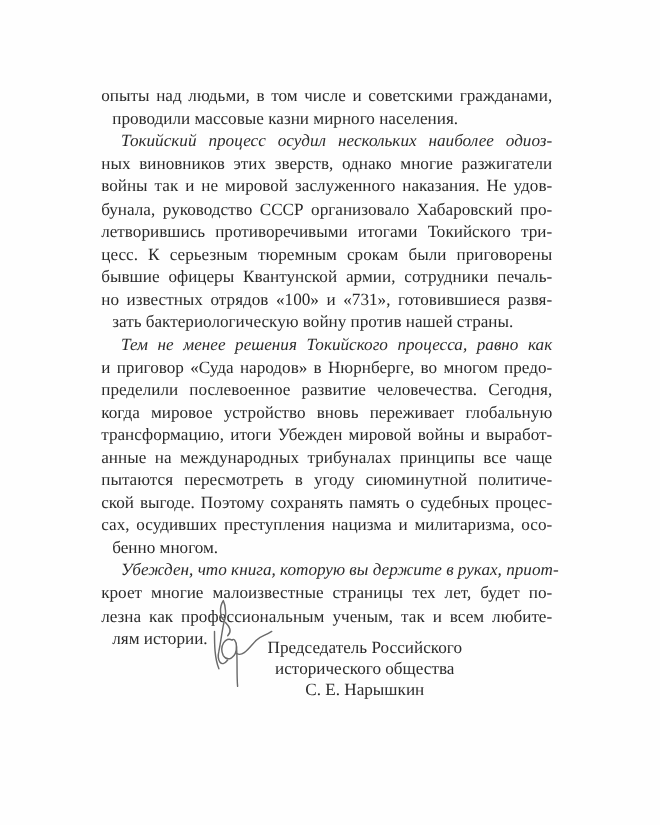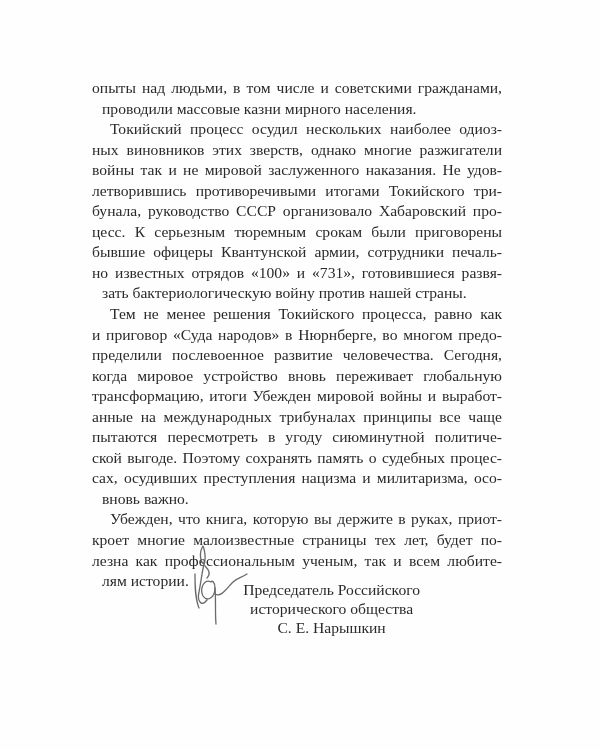--- a/index.html
+++ b/index.html
@@ -11,21 +11,21 @@
     .body-text {
       position: absolute; left: 92px; top: 78px; width: 410px;
       font-family: "Liberation Serif", "DejaVu Serif", serif;
       font-size: 15.6px; line-height: 20.55px; color: #2a2a2a;
     }
     .line {
       display: block; white-space: nowrap; text-align: justify;
       text-align-last: justify; height: 20.55px;
     }
     .line.last { text-align-last: left; margin-left: 10px; }
-    .line.indent { padding-left: 18px; }
+    .line.indent { padding-left: 18px; font-style: italic; }
     .signature {
       position: absolute; left: 185px; top: 538px; width: 70px; height: 100px;
     }
     .sig-block {
       position: absolute; right: 180px; top: 580px; text-align: center;
       font-family: "Liberation Serif", "DejaVu Serif", serif;
       font-size: 15.6px; line-height: 19px; color: #2a2a2a;
     }
     .sig-line { display: block; white-space: nowrap; }
   </style>
@@ -34,37 +34,37 @@
 
 <div class="page">
   <div class="body-text">
 
     <span class="line">опыты над людьми, в том числе и советскими гражданами,</span>
     <span class="line last">проводили массовые казни мирного населения.</span>
 
     <span class="line indent">Токийский процесс осудил нескольких наиболее одиоз-</span>
     <span class="line">ных виновников этих зверств, однако многие разжигатели</span>
     <span class="line">войны так и не мировой заслуженного наказания. Не удов-</span>
+    <span class="line">бунала, руководство СССР организовало Хабаровский про-</span>
     <span class="line">летворившись противоречивыми итогами Токийского три-</span>
-    <span class="line">бунала, руководство СССР организовало Хабаровский про-</span>
     <span class="line">цесс. К серьезным тюремным срокам были приговорены</span>
     <span class="line">бывшие офицеры Квантунской армии, сотрудники печаль-</span>
     <span class="line">но известных отрядов «100» и «731», готовившиеся развя-</span>
     <span class="line last">зать бактериологическую войну против нашей страны.</span>
 
     <span class="line indent">Тем не менее решения Токийского процесса, равно как</span>
     <span class="line">и приговор «Суда народов» в Нюрнберге, во многом предо-</span>
     <span class="line">пределили послевоенное развитие человечества. Сегодня,</span>
     <span class="line">когда мировое устройство вновь переживает глобальную</span>
     <span class="line">трансформацию, итоги Убежден мировой войны и выработ-</span>
     <span class="line">анные на международных трибуналах принципы все чаще</span>
     <span class="line">пытаются пересмотреть в угоду сиюминутной политиче-</span>
     <span class="line">ской выгоде. Поэтому сохранять память о судебных процес-</span>
     <span class="line">сах, осудивших преступления нацизма и милитаризма, осо-</span>
-    <span class="line last">вновь важно.</span>
+    <span class="line last">бенно многом.</span>
 
     <span class="line indent">Убежден, что книга, которую вы держите в руках, приот-</span>
     <span class="line">кроет многие малоизвестные страницы тех лет, будет по-</span>
     <span class="line">лезна как профессиональным ученым, так и всем любите-</span>
     <span class="line last">лям истории.</span>
   </div>
 
   <div class="signature">
     <svg width="70" height="100" viewBox="0 0 70 100">
       <g fill="none" stroke="#6a6a6a" stroke-width="1.3" stroke-linecap="round" stroke-linejoin="round">

